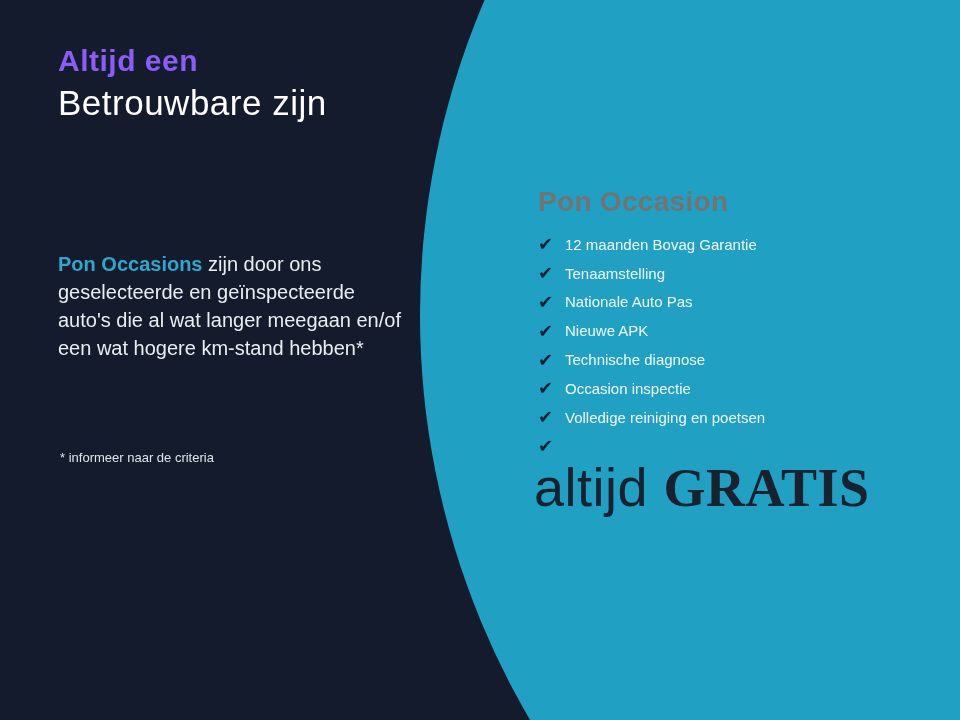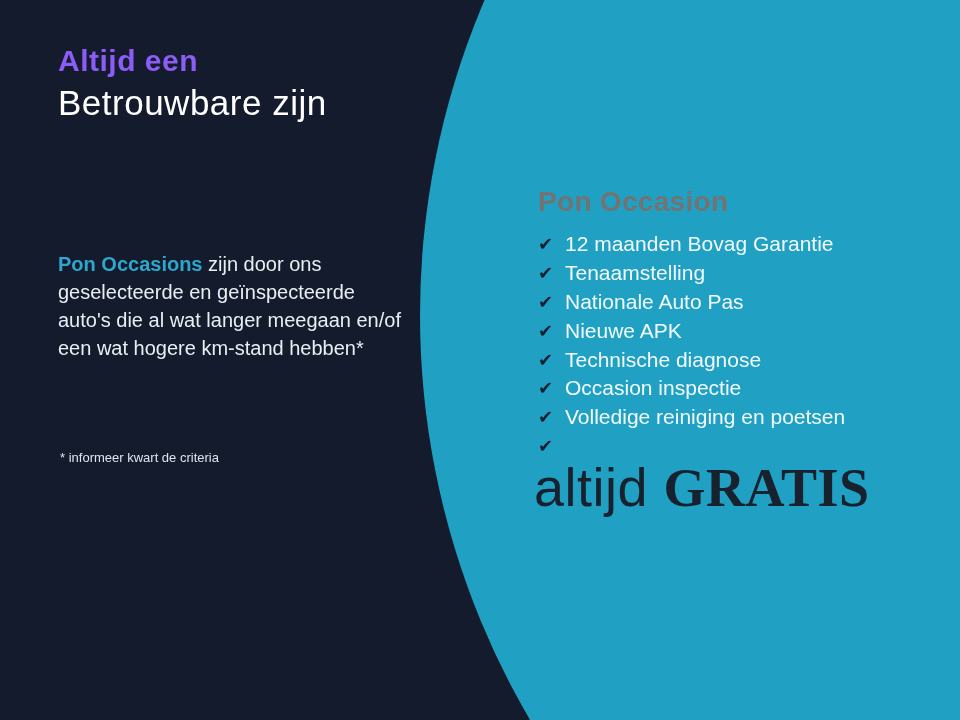--- a/index.html
+++ b/index.html
@@ -24,21 +24,21 @@
   }
   .intro-highlight{font-weight:800;color:#2ea7cd;}
   .footnote{position:absolute;left:60px;top:450px;font-size:13px;color:#dde5ec;}
 
   
   .benefits{position:absolute;left:538px;top:186px;}
   .benefits-heading{font-size:28px;font-weight:800;color:#737373;margin:0 0 12px 0;letter-spacing:.3px;}
   .benefits-list{list-style:none;margin:0;padding:0;}
   .benefits-list li{display:flex;align-items:center;height:28.8px;}
   .check{width:27px;font-size:18px;font-weight:700;color:#142030;flex:0 0 27px;}
-  .benefit-label{font-size:21px;color:#f2fafd;text-align:right;}
+  .benefit-label{font-size:15px;color:#f2fafd;text-align:right;}
   .tagline{position:absolute;left:534px;top:458px;font-size:54px;color:#18222f;line-height:1.1;}
   .tagline .light{font-weight:400;letter-spacing:.5px;}
   .tagline .heavy{font-weight:800;letter-spacing:.5px;font-family:Liberation Serif, serif;}
 
   
   .brand-bar{position:absolute;left:0;top:600px;width:560px;height:120px;}
 </style>
 </head>
 <body>
 
@@ -46,21 +46,21 @@
 
 <div class="layer">
 
   <div class="title-block">
     <div class="title-line1">Altijd een</div>
     <div class="title-line2">Betrouwbare zijn</div>
   </div>
 
   <p class="intro-text"><span class="intro-highlight">Pon Occasions</span><span> zijn door ons geselecteerde en geïnspecteerde auto's die al wat langer meegaan en/of een wat hogere km-stand hebben*</span></p>
 
-  <div class="footnote">* informeer kwart de criteria</div>
+  <div class="footnote">* informeer naar de criteria</div>
 
   <div class="benefits">
     <h2 class="benefits-heading">Pon Occasion</h2>
     <ul class="benefits-list">
       <li>
           <span class="check">✔</span>
           <span class="benefit-label">12 maanden Bovag Garantie</span>
         </li>
       <li>
           <span class="check">✔</span>

